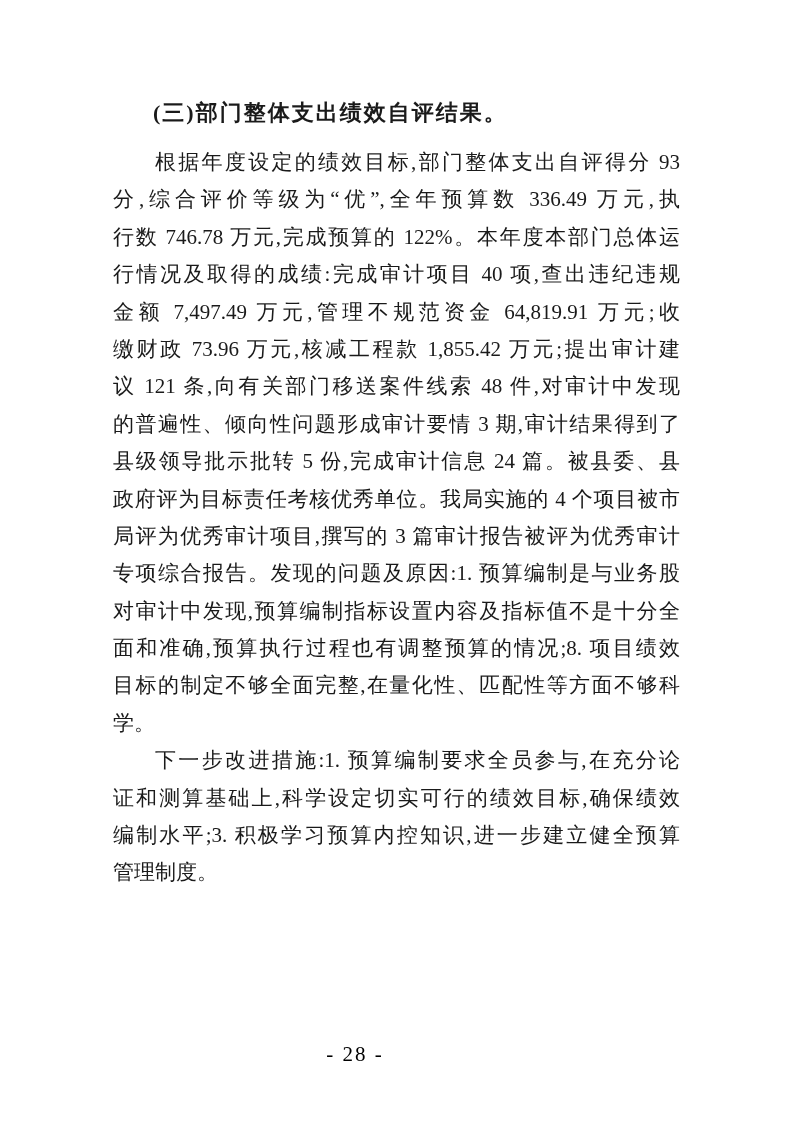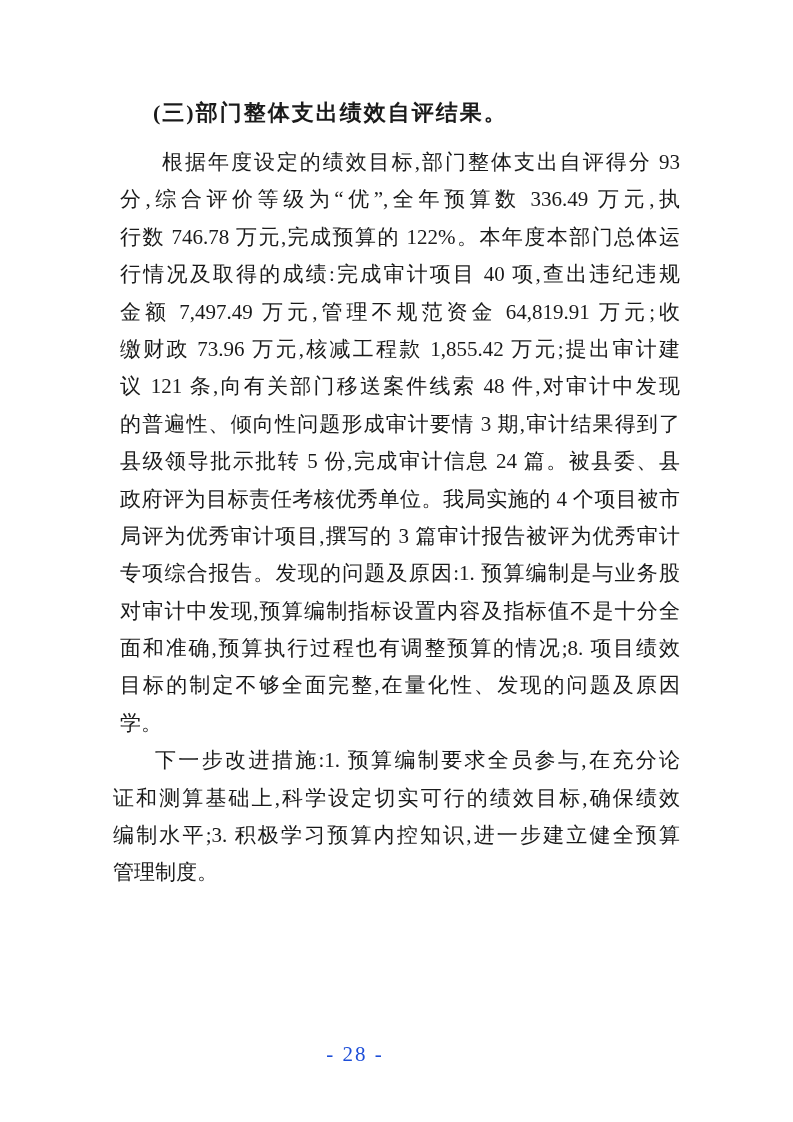--- a/index.html
+++ b/index.html
@@ -29,21 +29,20 @@
     line-height: 38px;
     text-indent: 40px;
     white-space: nowrap;
   }
   .para {
     margin: 0;
     padding: 0;
   }
   .para-first {
     margin-top: 12px;
-    margin-left: 7px;
   }
   .line {
     font-size: 21px;
     line-height: 37.4px;
     height: 37.4px;
     text-align: justify;
     text-align-last: justify;
     overflow: visible;
   }
   .line.indent {
@@ -54,21 +53,21 @@
     text-align-last: left;
   }
   .footer {
     position: absolute;
     left: 0;
     right: 0;
     top: 1042px;
     text-align: center;
     font-size: 21px;
     letter-spacing: 2px;
-    color: #1d4ed8;
+    color: #000000;
   }
 </style>
 </head>
 <body>
 
 <div class="page">
   <div class="content">
 
     <div class="heading">(三)部门整体支出绩效自评结果。</div>
 
@@ -80,21 +79,21 @@
       <div class="line">金额 7,497.49 万元,管理不规范资金 64,819.91 万元;收</div>
       <div class="line">缴财政 73.96 万元,核减工程款 1,855.42 万元;提出审计建</div>
       <div class="line">议 121 条,向有关部门移送案件线索 48 件,对审计中发现</div>
       <div class="line">的普遍性、倾向性问题形成审计要情 3 期,审计结果得到了</div>
       <div class="line">县级领导批示批转 5 份,完成审计信息 24 篇。被县委、县</div>
       <div class="line">政府评为目标责任考核优秀单位。我局实施的 4 个项目被市</div>
       <div class="line">局评为优秀审计项目,撰写的 3 篇审计报告被评为优秀审计</div>
       <div class="line">专项综合报告。发现的问题及原因:1. 预算编制是与业务股</div>
       <div class="line">对审计中发现,预算编制指标设置内容及指标值不是十分全</div>
       <div class="line">面和准确,预算执行过程也有调整预算的情况;8. 项目绩效</div>
-      <div class="line">目标的制定不够全面完整,在量化性、发现的问题及原因</div>
+      <div class="line">目标的制定不够全面完整,在量化性、匹配性等方面不够科</div>
       <div class="line last">学。</div>
     </div>
 
     <div class="para">
       <div class="line indent">下一步改进措施:1. 预算编制要求全员参与,在充分论</div>
       <div class="line">证和测算基础上,科学设定切实可行的绩效目标,确保绩效</div>
       <div class="line">编制水平;3. 积极学习预算内控知识,进一步建立健全预算</div>
       <div class="line last">管理制度。</div>
     </div>
 

